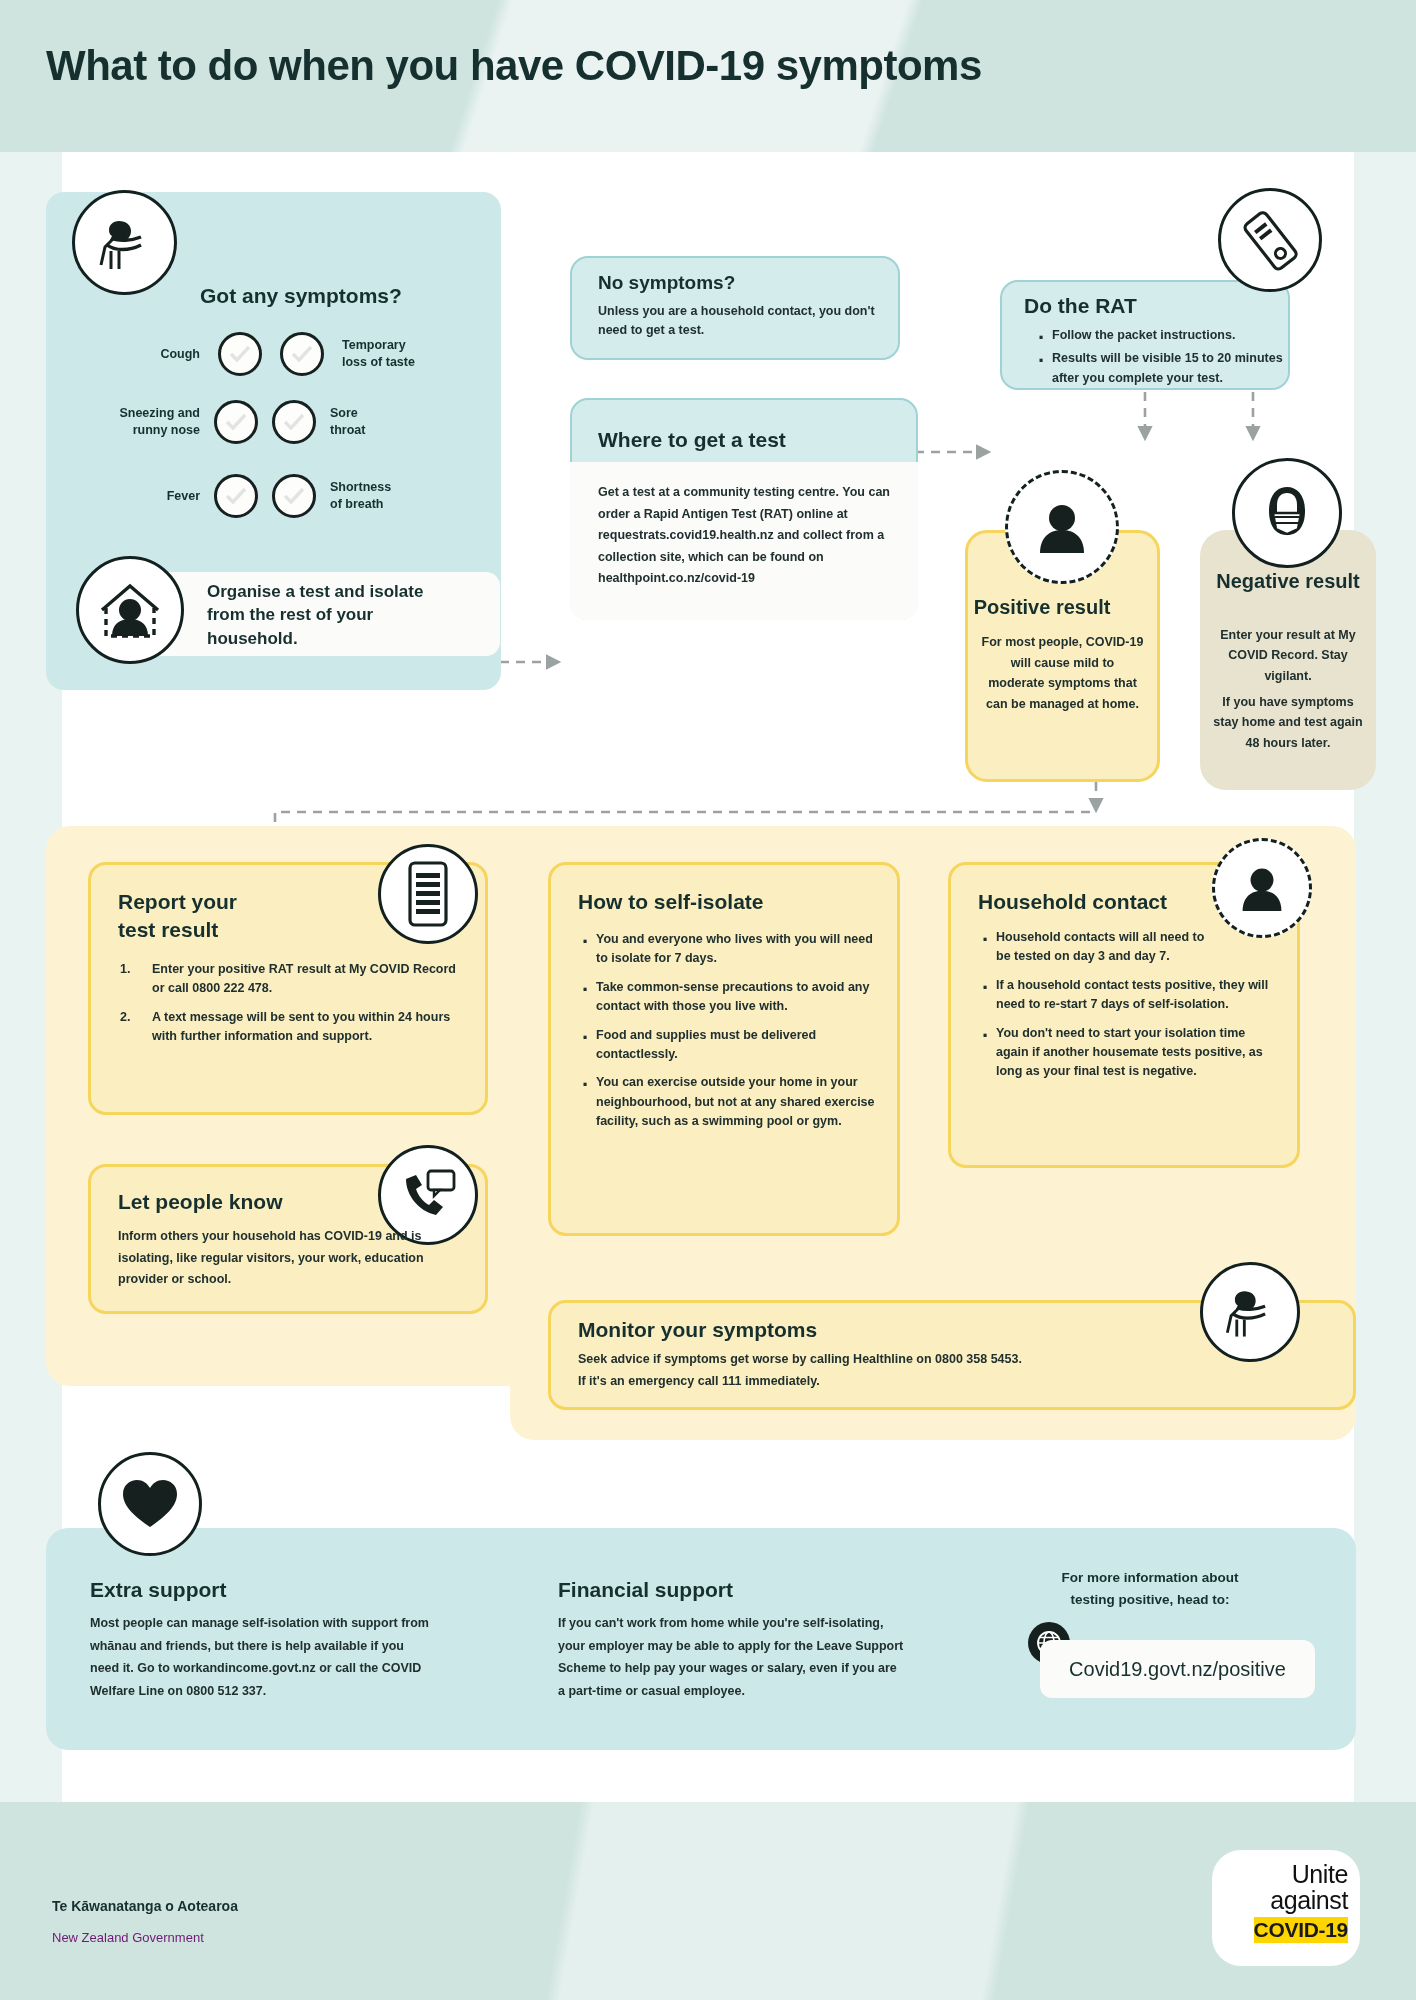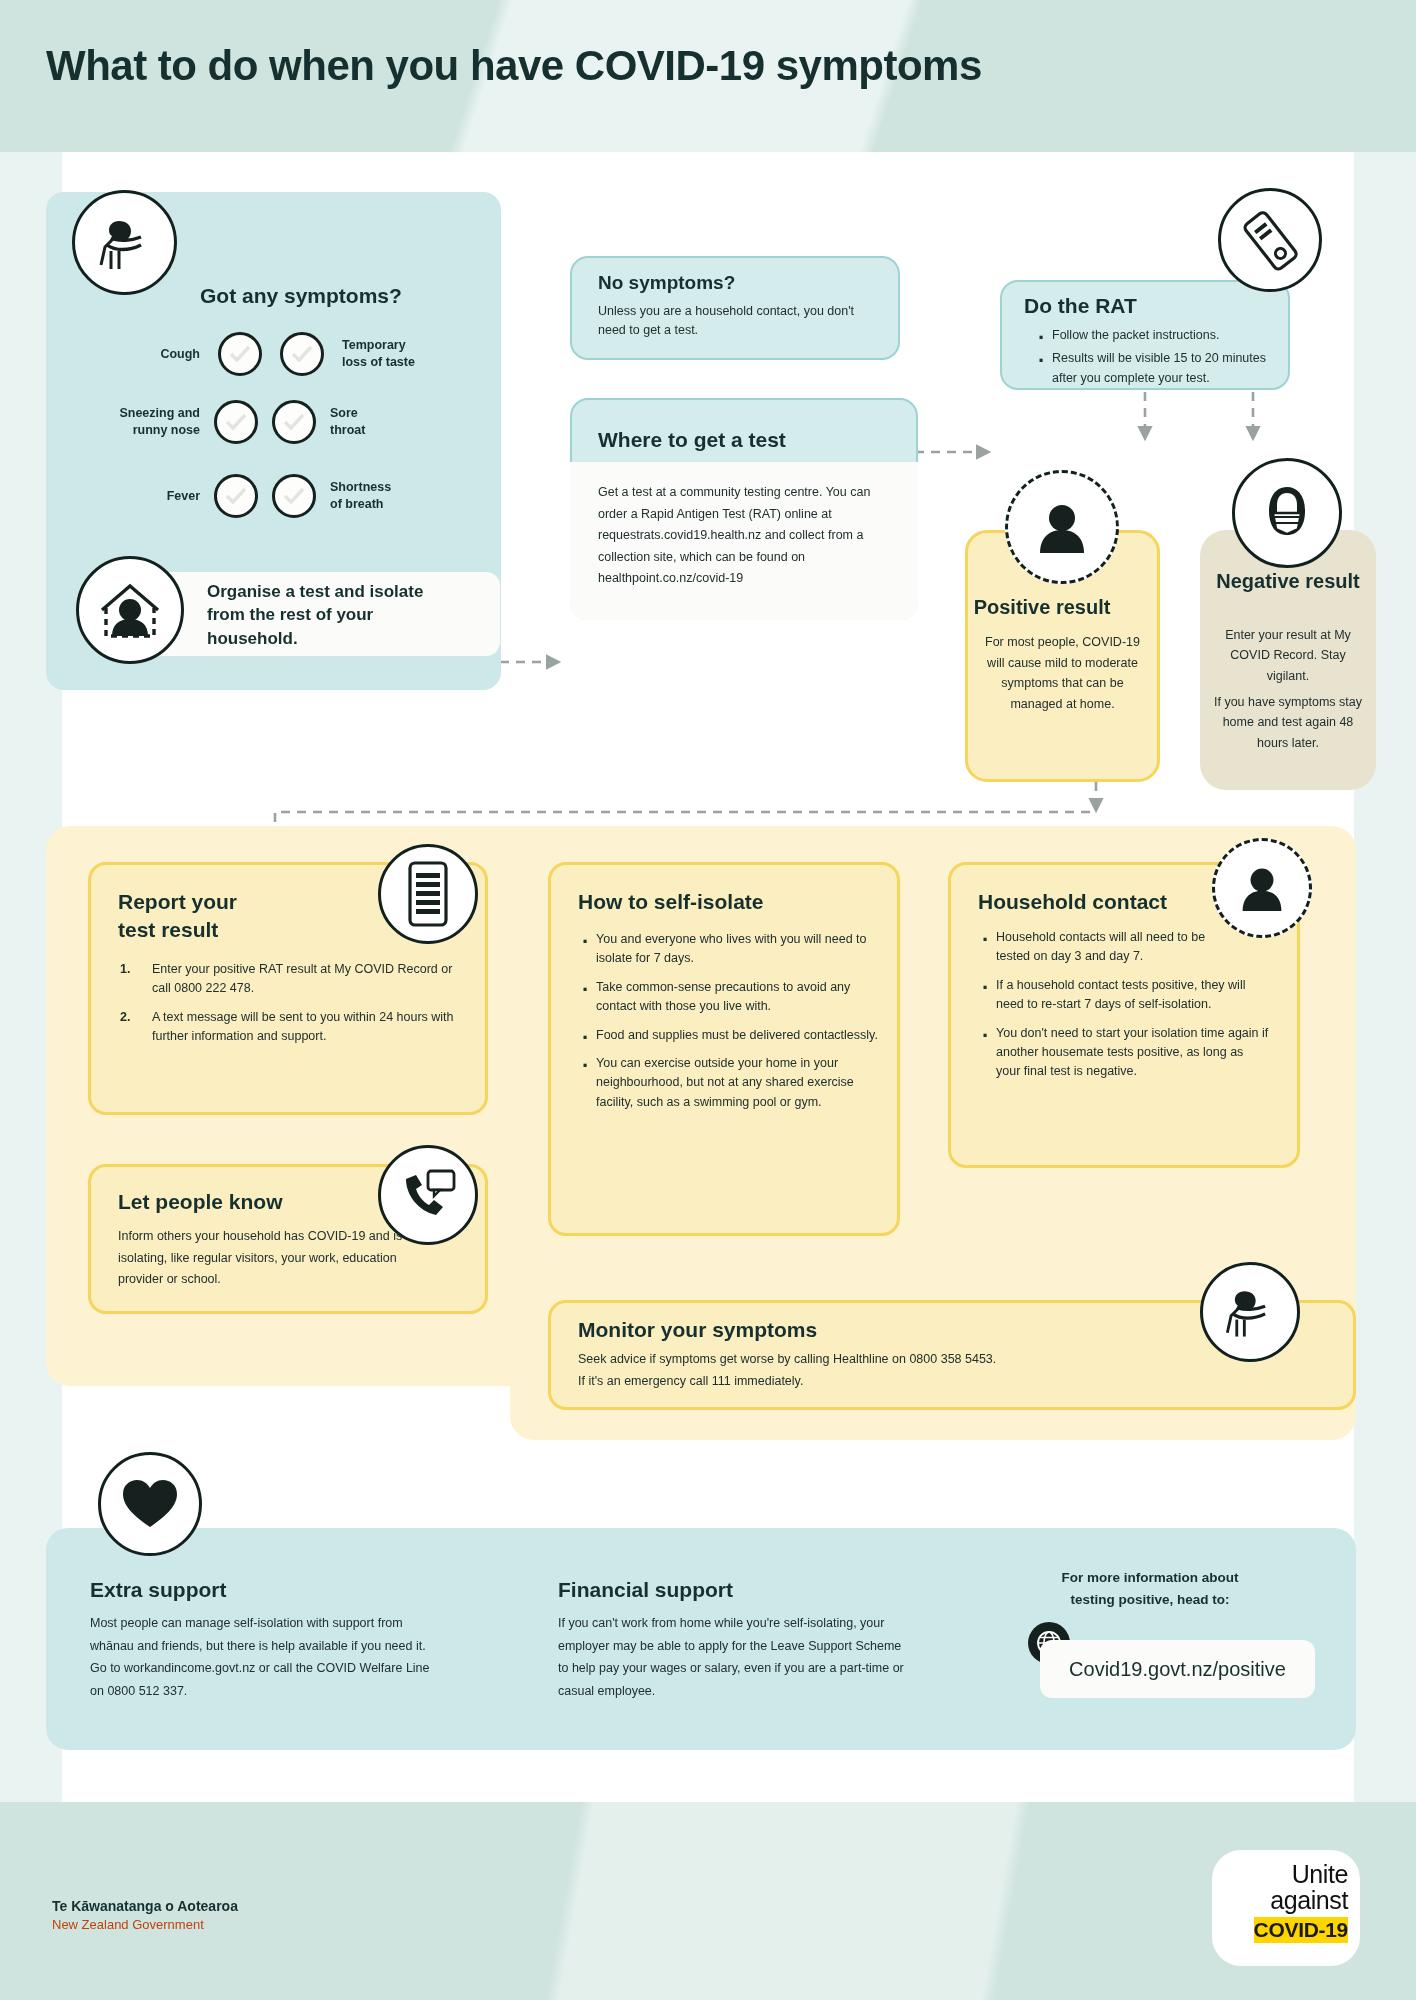--- a/index.html
+++ b/index.html
@@ -36,21 +36,21 @@
   
   .card { position:absolute; border-radius:18px; }
   .teal-card { background:#cde8e8; }
   .teal-outline { background:#d5ecec; border:2px solid #9ed2d4; }
   .white-inset { background:#fbfbf9; border-radius:14px; }
   .yellow-card { background:#fbeec0; border:3px solid #f5d55c; }
   .beige-card { background:#e8e3cf; border-radius:26px; }
 
   h2.head { font-size:21px; font-weight:700; color:#16302f; }
   h3.head-sm { font-size:19px; font-weight:700; color:#16302f; }
-  p.body, li.body { font-size:12.5px; line-height:1.55; color:#20302f; font-weight:400; }
+  p.body, li.body { font-size:12.5px; line-height:1.55; color:#20302f; font-weight:700; }
 
   ul.bul { list-style:none; }
   ul.bul li { position:relative; padding-left:18px; margin-bottom:9px; }
   ul.bul li:before {
     content:"·"; position:absolute; left:4px; top:-5px;
     font-size:22px; font-weight:700; color:#20302f;
   }
   ol.num { list-style:none; counter-reset:it; }
   ol.num li { position:relative; padding-left:34px; margin-bottom:9px; counter-increment:it; }
   ol.num li:before {
@@ -75,21 +75,21 @@
   .chk svg { opacity:.18; }
 
   .sym-label { font-size:12.5px; font-weight:700; line-height:1.35; color:#16302f; }
 
   
   .arrows { position:absolute; left:0; top:0; width:1416px; height:2000px; pointer-events:none; }
 
   
   .footer-txt { position:absolute; left:52px; top:1898px; }
   .footer-txt .l1 { font-size:14px; font-weight:700; color:#16302f; }
-  .footer-txt .l2 { font-size:13px; font-weight:400; color:#c2410c; margin-top:3px; }
+  .footer-txt .l2 { font-size:13px; font-weight:400; color:#701a75; margin-top:16px; }
   .logo {
     position:absolute; left:1212px; top:1850px; width:148px; height:116px;
     background:#ffffff; padding:12px 12px 10px 12px; text-align:right;border-radius:29px;
   }
   .logo .u1, .logo .u2 { font-size:25px; font-weight:400; line-height:1.02; color:#111; letter-spacing:-.4px; }
   .logo .u3 {
     display:inline-block; background:#ffd500; color:#1a1a1a;
     font-size:21px; font-weight:700; letter-spacing:-.3px; padding:1px 0; margin-top:4px;
   }
   .url-pill {

